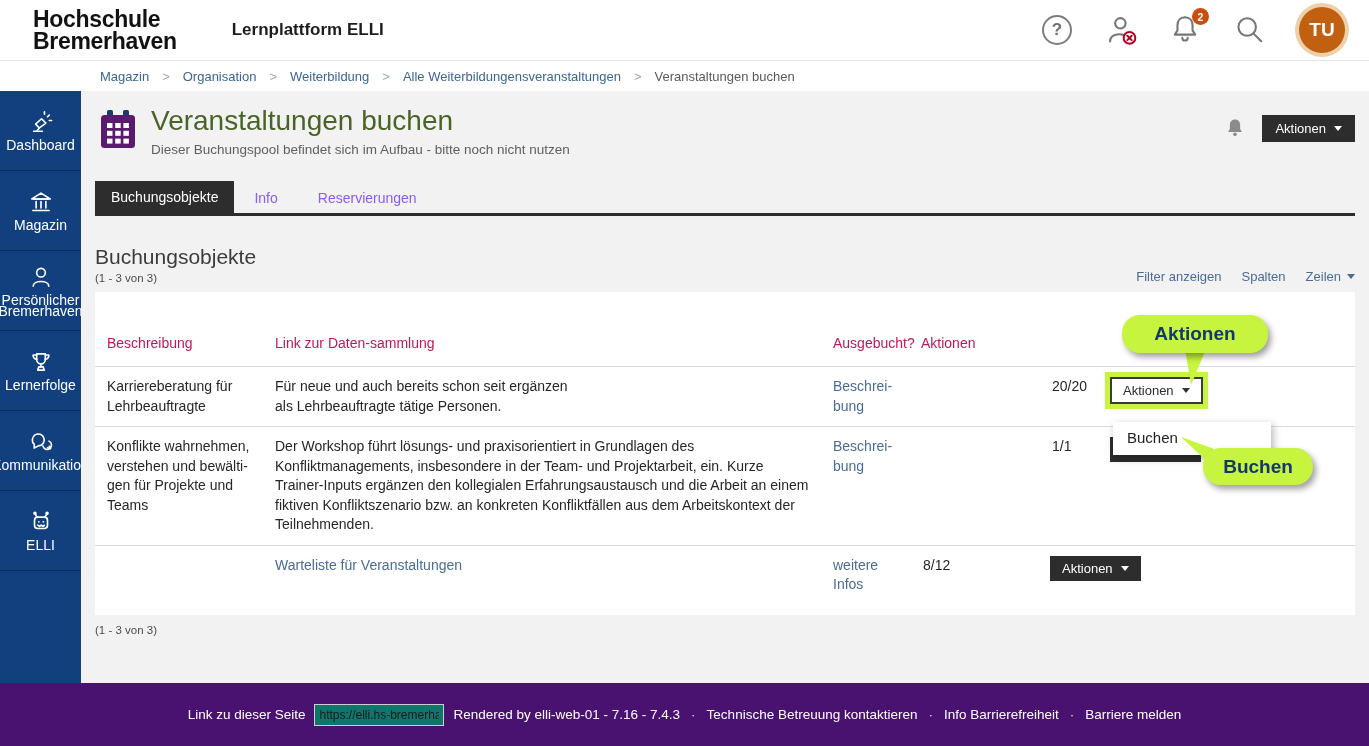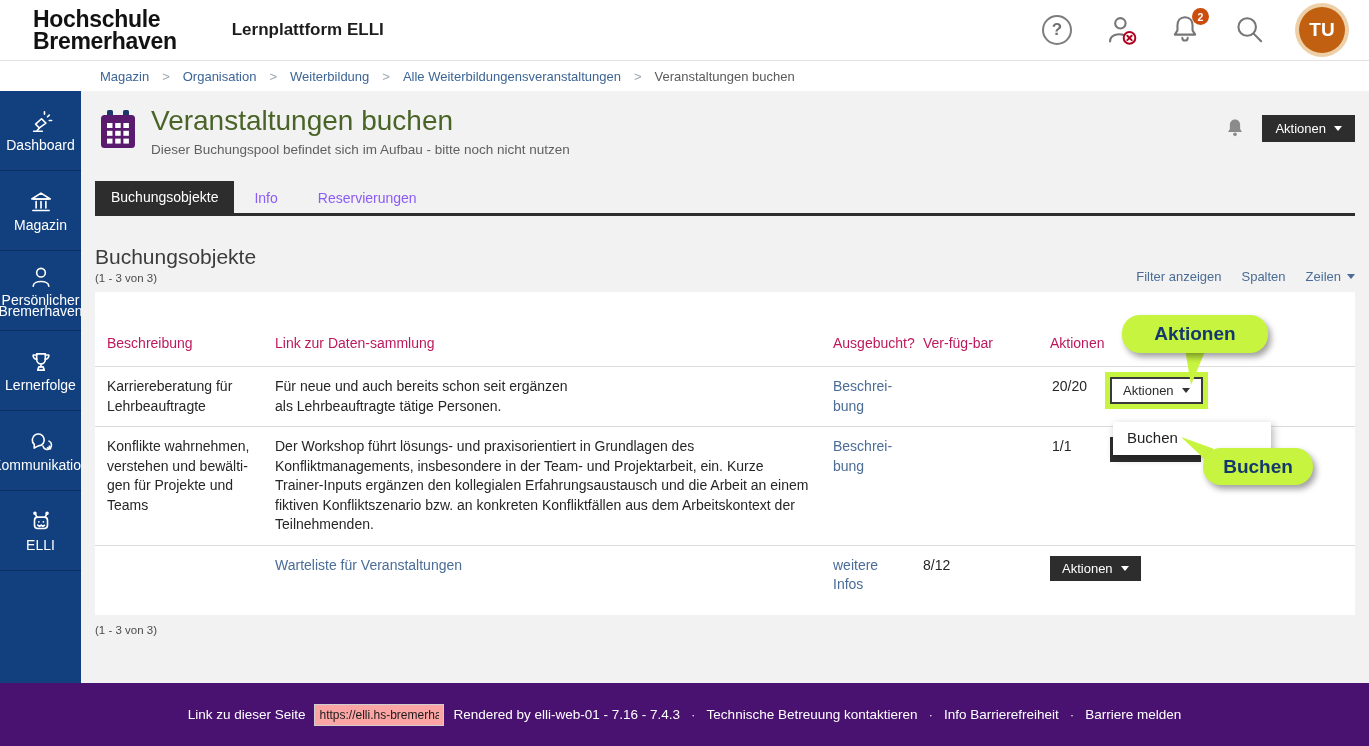--- a/index.html
+++ b/index.html
@@ -86,21 +86,21 @@
   .tail-left { position:absolute; left:1100px; top:346px; width:32px; height:30px; background:#c7f43e; z-index:19;
     clip-path:polygon(0 0, 100% 38%, 100% 100%); }
   .dropdown-panel { position:absolute; left:1032px; top:331px; width:158px; height:33px; background:#fff;
     box-shadow:2px 3px 8px rgba(0,0,0,0.3); z-index:10; }
   .dropdown-item { font-size:15px; color:#222; padding:7px 0 0 14px; cursor:pointer; }
 
   
   .footer { position:absolute; left:0; top:683px; width:1369px; height:63px; background:#4a1270;
     display:flex; align-items:center; justify-content:center; gap:9px; color:#fff; font-size:13.5px; }
   .footer .sep { opacity:.9; padding:0 2px; }
-  .url-input { width:130px; height:22px; background:#fca5a5; border:1px solid #cfcfcf; font-size:12px;
+  .url-input { width:130px; height:22px; background:#0f766e; border:1px solid #cfcfcf; font-size:12px;
     color:#1a1a1a; padding:1px 4px; font-family:inherit; }
   .f-link { color:#fff; cursor:pointer; text-decoration:none; }
 </style>
 </head>
 <body>
 
 <div class="root">
 
   <div class="topbar">
     <div class="logo">
@@ -265,21 +265,20 @@
             <span class="caret blue"></span>
           </span>
         </div>
       </div>
 
       <div class="card">
         <div class="trow thead">
           <div class="blue-link">Beschreibung</div>
           <div class="blue-link">Link zur Daten-sammlung</div>
           <div class="blue-link">Ausgebucht?</div>
-          <div>Ver-füg-bar</div>
           <div class="cell-actions">Aktionen</div>
         </div>
 
         <div class="trow tdata r1">
           <div>Karriereberatung für Lehrbeauftragte</div>
           <div class="cell-desc">Für neue und auch bereits schon seit ergänzen
 als Lehrbeauftragte tätige Personen.</div>
           <div class="blue-link">Beschrei-bung</div>
           <div></div>
           <div>20/20</div>

